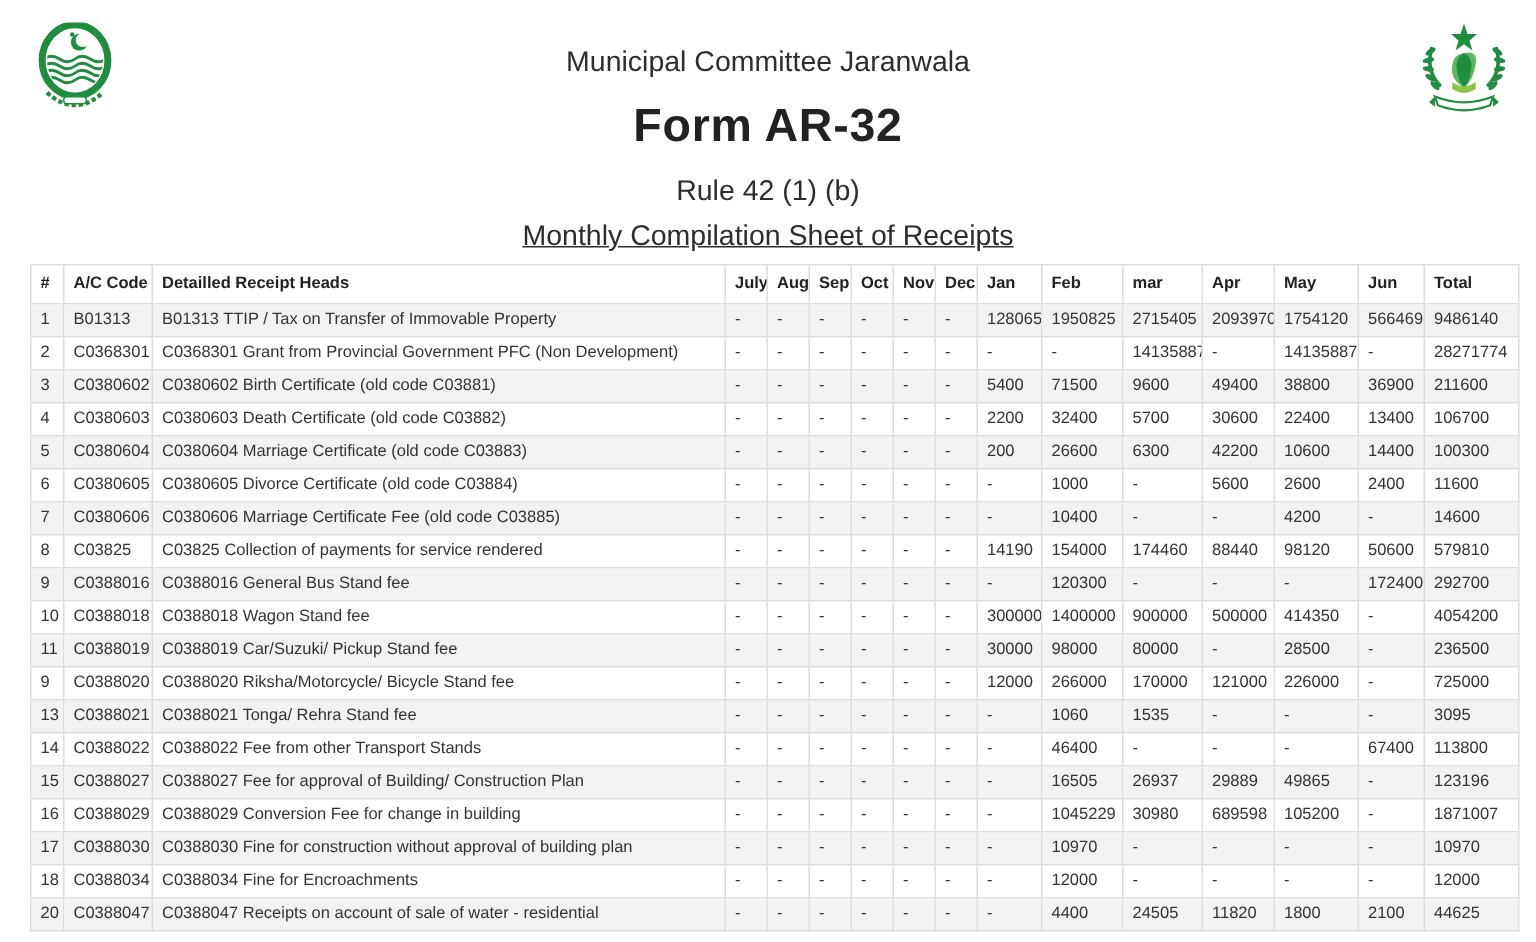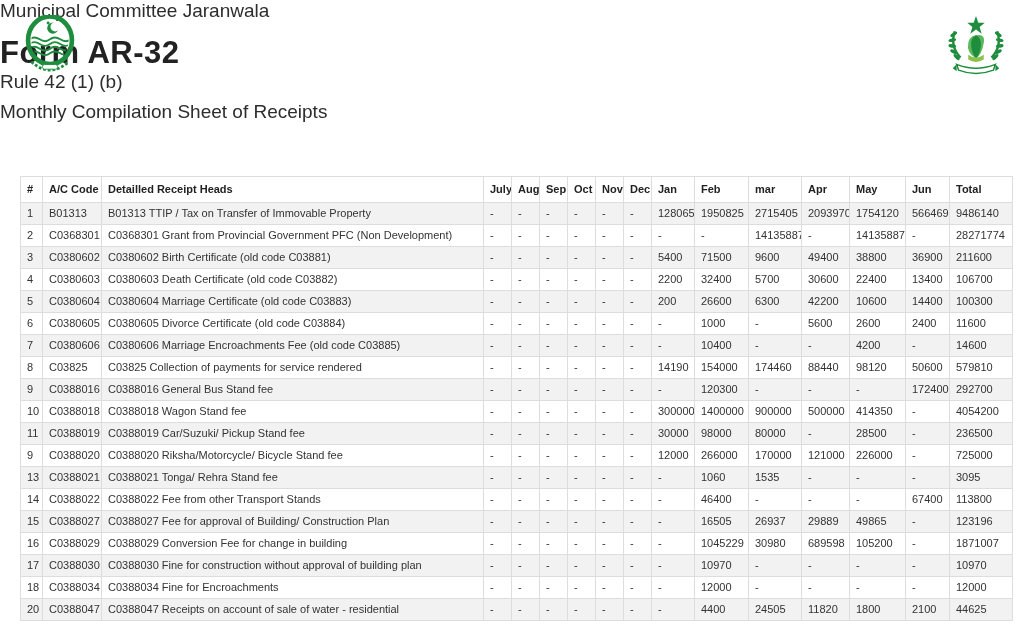--- a/index.html
+++ b/index.html
@@ -6,25 +6,25 @@
   html, body {
     width: 1024px; height: 628px;
     background: #ffffff;
     font-family: "Liberation Sans", "DejaVu Sans", sans-serif;
     color: #333333;
     overflow: hidden;
   }
   .page-header { position: relative; height: 176px; }
   .logo-left  { position: absolute; left: 22px; top: 15px; }
   .logo-right { position: absolute; right: 17px; top: 12px; }
-  .titles { text-align: left; }
+  .titles { text-align: center; padding-top: 31px; }
   .committee { font-size: 19px; font-weight: 400; color: #2d2d2d; }
   .form-title { font-size: 31px; font-weight: 700; color: #222222; margin-top: 13px; letter-spacing: 0.5px; }
-  .rule-line { font-size: 19px; font-weight: 400; color: #2d2d2d; margin-top: 0; }
-  .sheet-line { font-size: 19px; font-weight: 400; color: #2d2d2d; margin-top: 8px; }
+  .rule-line { font-size: 19px; font-weight: 400; color: #2d2d2d; margin-top: 15px; }
+  .sheet-line { font-size: 19px; font-weight: 400; color: #2d2d2d; margin-top: 8px; text-decoration: underline; }
 
   table.receipts {
     margin-left: 20px;
     width: 984px;
     border-collapse: collapse;
     table-layout: fixed;
     font-size: 11px;
   }
   table.receipts th, table.receipts td {
     border: 1px solid #dddddd;
@@ -260,21 +260,21 @@
         <td>1000</td>
         <td>-</td>
         <td>5600</td>
         <td>2600</td>
         <td>2400</td>
         <td>11600</td>
       </tr>
       <tr>
         <td>7</td>
         <td>C0380606</td>
-        <td>C0380606 Marriage Encroachments Fee (old code C03885)</td>
+        <td>C0380606 Marriage Certificate Fee (old code C03885)</td>
         <td>-</td>
         <td>-</td>
         <td>-</td>
         <td>-</td>
         <td>-</td>
         <td>-</td>
         <td>-</td>
         <td>10400</td>
         <td>-</td>
         <td>-</td>

